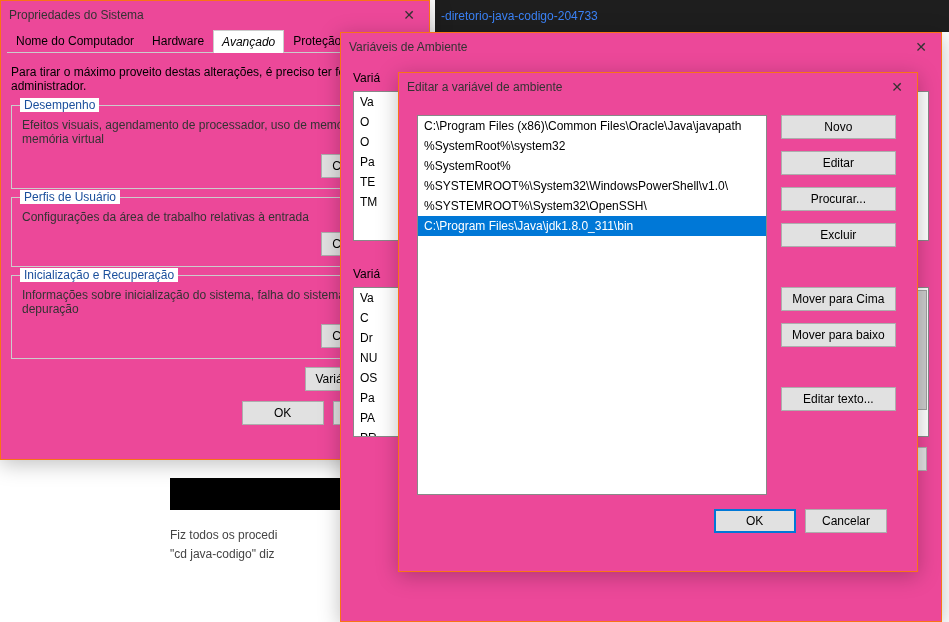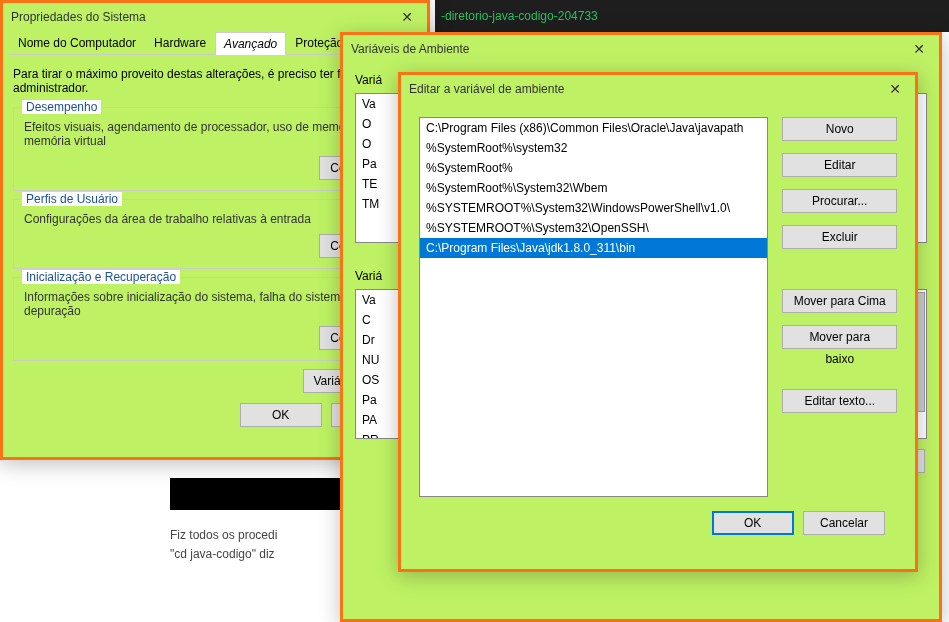--- a/index.html
+++ b/index.html
@@ -1,20 +1,20 @@
 <!DOCTYPE html>
 <html><head>
 <meta charset="utf-8">
 <style>
 * { box-sizing: border-box; font-family: "Segoe UI", Tahoma, sans-serif; font-size: 12px; }
 body { margin: 0; width: 949px; height: 622px; background: #fff; overflow: hidden; position: relative; }
 
-.dark-title { position:absolute; top:0; left:435px; right:0; height:32px; background:#1e1e1e; color:#22c55e; line-height:32px; padding-left:6px; }
+.dark-title { position:absolute; top:0; left:435px; right:0; height:32px; background:#1e1e1e; color:#3b82f6; line-height:32px; padding-left:6px; }
 
-.win { position:absolute; background:#bef264; border:3px solid #f97316; box-shadow:0 4px 20px rgba(0,0,0,0.25); }
+.win { position:absolute; background:#ec4899; border:1px solid #f97316; box-shadow:0 4px 20px rgba(0,0,0,0.25); }
 .win-title { height:28px; line-height:28px; padding-left:8px; color:#333; position:relative; }
 .close-x { position:absolute; right:0; top:0; width:40px; height:28px; text-align:center; line-height:28px; font-size:14px; color:#333; }
 
 #sysprop { top:0; left:0; width:430px; height:460px; }
 #envvars { top:32px; left:340px; width:602px; height:590px; }
 #editvar { top:72px; left:398px; width:520px; height:500px; }
 
 .tabs { display:flex; border-bottom:1px solid #ccc; margin:0 6px; }
 .tab { padding:4px 8px; border:1px solid transparent; border-bottom:none; cursor:pointer; }
 .tab.active { border-color:#ccc; background:#fff; position:relative; top:1px;font-style:italic; }
@@ -134,21 +134,20 @@
   <div class="win-title">
     <span>Editar a variável de ambiente</span>
     <span class="close-x">✕</span>
   </div>
   <div class="body">
     <div style="display:flex;">
       <div class="pathlist" id="pathlist">
           <div class="pathrow">C:\Program Files (x86)\Common Files\Oracle\Java\javapath</div>
           <div class="pathrow">%SystemRoot%\system32</div>
           <div class="pathrow">%SystemRoot%</div>
-          <div class="pathrow">%SystemRoot%\System32\Wbem</div>
           <div class="pathrow">%SYSTEMROOT%\System32\WindowsPowerShell\v1.0\</div>
           <div class="pathrow">%SYSTEMROOT%\System32\OpenSSH\</div>
           <div class="pathrow sel">C:\Program Files\Java\jdk1.8.0_311\bin</div>
         </div>
       <div class="btncol">
         <span class="btn">Novo</span>
         <span class="btn">Editar</span>
         <span class="btn">Procurar...</span>
         <span class="btn">Excluir</span>
         <div style="height:28px;"></div>

